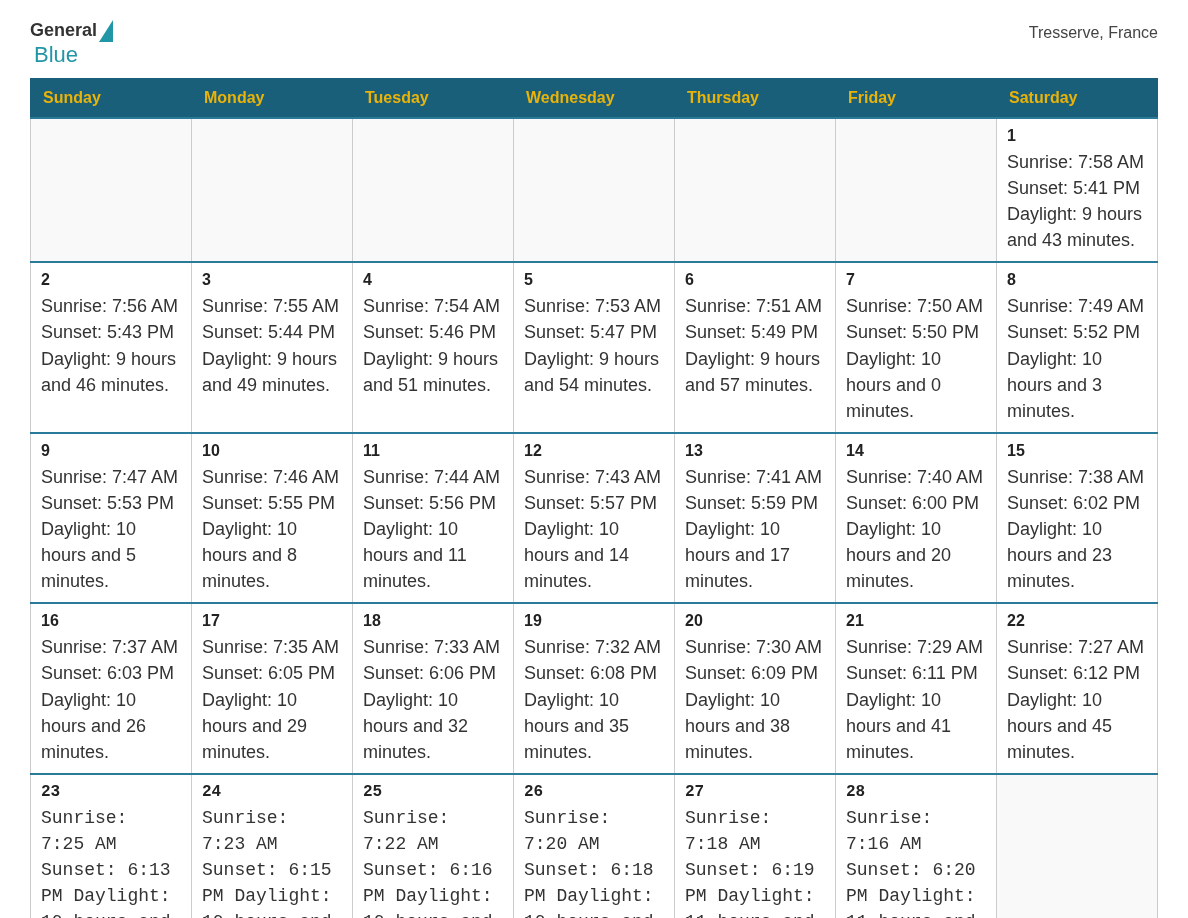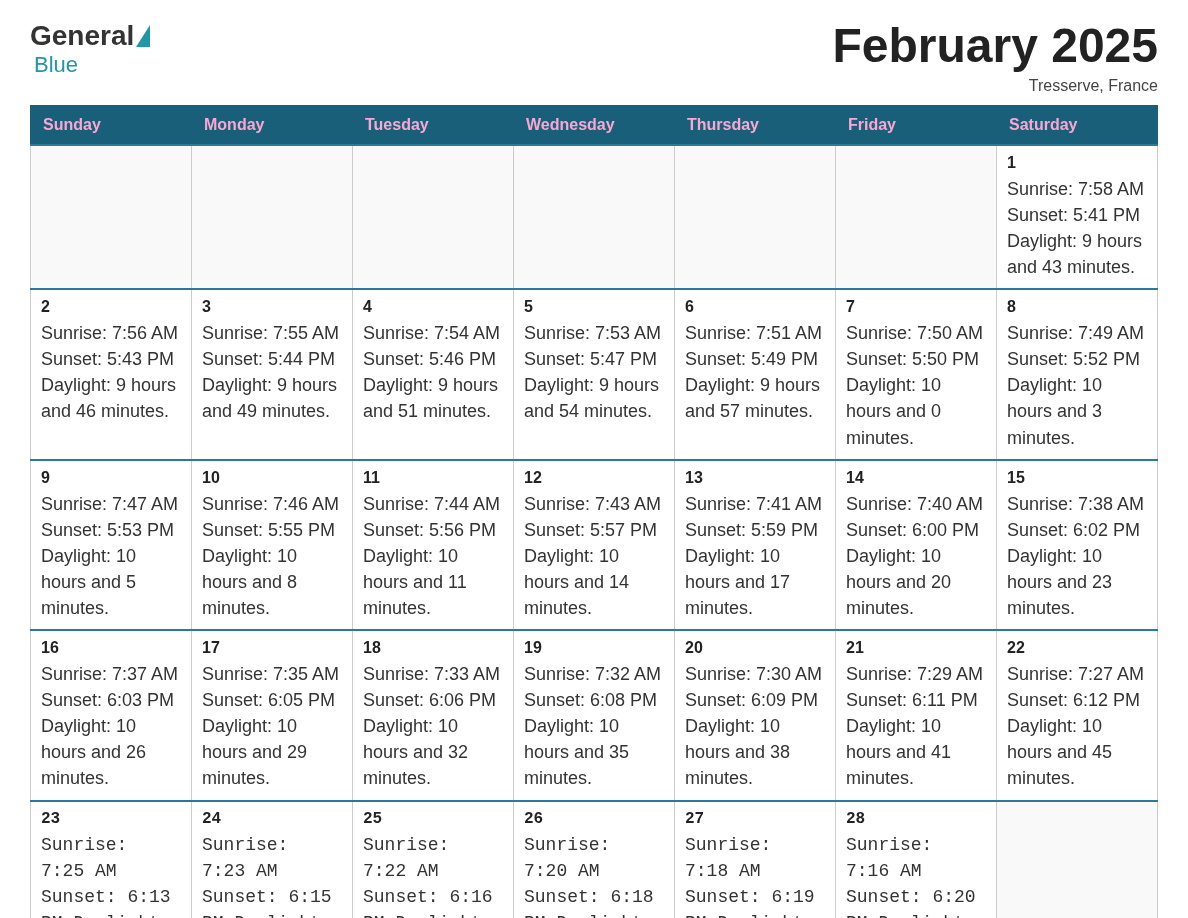--- a/index.html
+++ b/index.html
@@ -16,22 +16,21 @@
       align-items: flex-start;
       margin-bottom: 10px;
     }
     .logo {
       display: flex;
       flex-direction: column;
       align-items: flex-start;
     }
     .logo-top {
       display: flex;
-      align-items: center;
-      font-size: 28px;
+      font-size: 18px;
       font-weight: bold;
       color: #333;
     }
     .logo-general { color: #333; }
     .logo-triangle {
       width: 0;
       height: 0;
       border-left: 14px solid transparent;
       border-bottom: 22px solid #2196a6;
       margin-left: 2px;
@@ -57,21 +56,21 @@
       color: #444;
       margin-top: 4px;
     }
     .calendar {
       width: 100%;
       border-collapse: collapse;
       margin-top: 10px;
     }
     .calendar thead tr th {
       background-color: #1a5f7a;
-      color: #f9a8d4;
+      color: #eab308;
       font-size: 16px;
       font-weight: bold;
       padding: 10px 12px;
       text-align: left;
       border: 1px solid #1a5f7a;
     }
     .calendar tbody tr td {
       vertical-align: top;
       padding: 8px 10px;
       border: 1px solid #ccc;
@@ -107,21 +106,20 @@
 
 <div class="header">
   <div class="logo">
     <div class="logo-top">
       <span class="logo-general">General</span>
       <div class="logo-triangle"></div>
     </div>
     <span class="logo-bottom">Blue</span>
   </div>
   <div class="title-section">
-    <div class="main-title">February 2025</div>
     <div class="subtitle">Tresserve, France</div>
   </div>
 </div>
 
 <table class="calendar">
   <thead>
     <tr>
       <th>Sunday</th>
       <th>Monday</th>
       <th>Tuesday</th>

